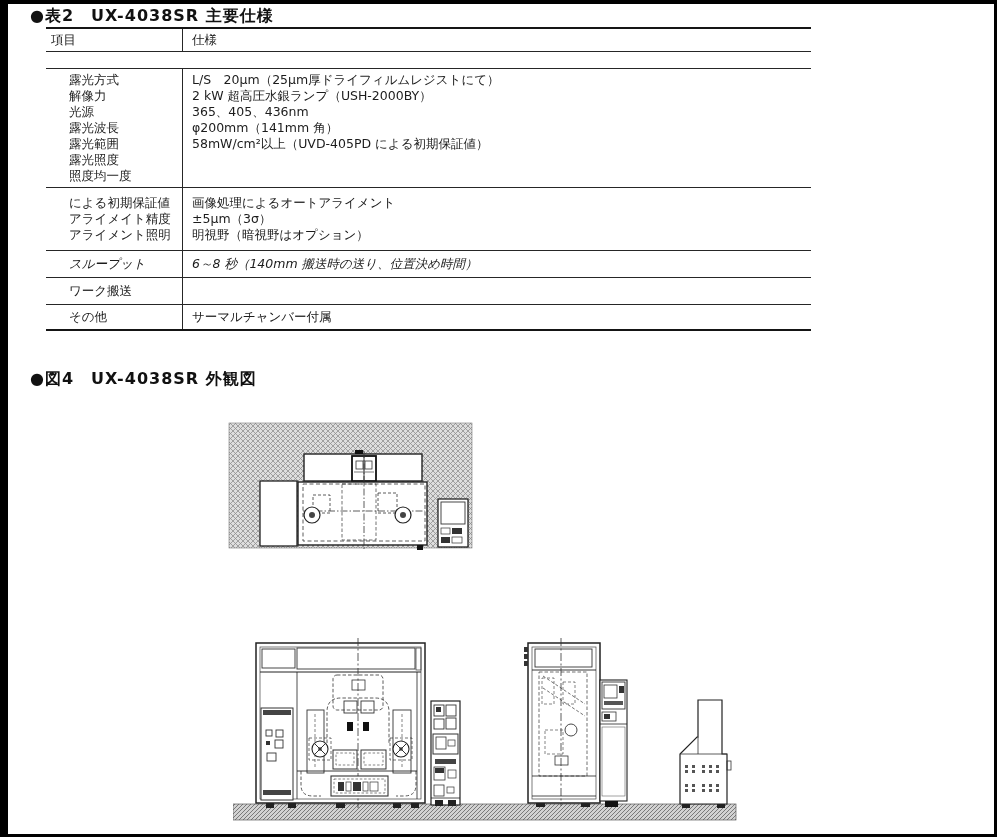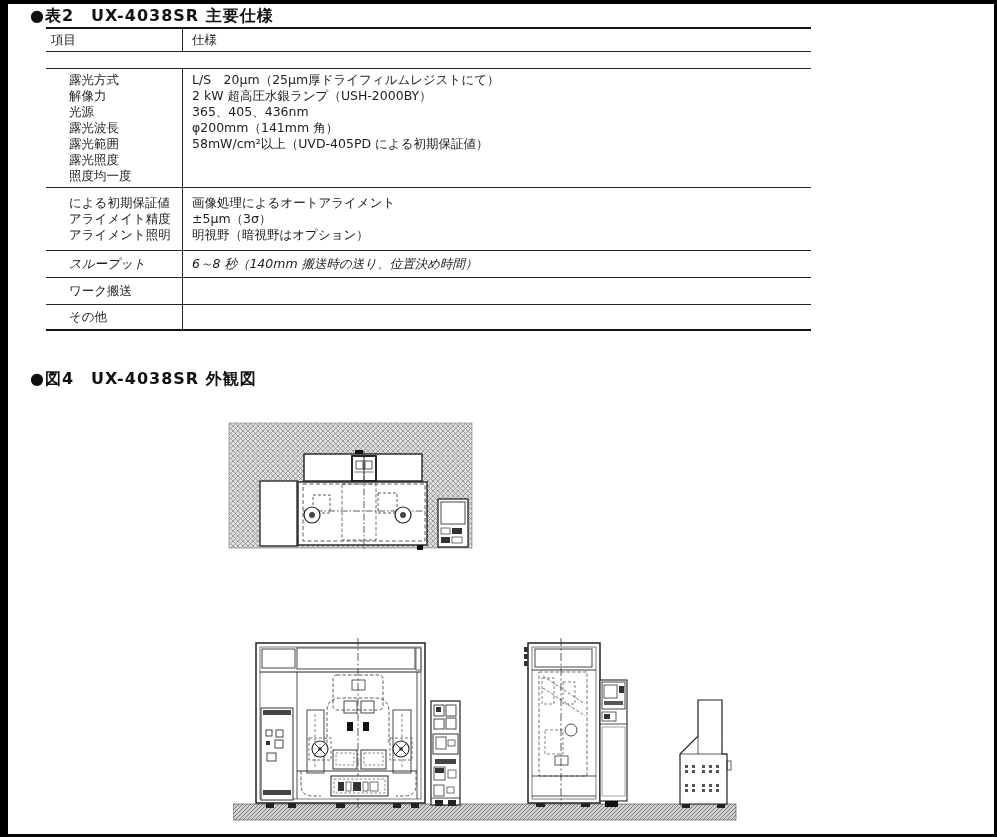--- a/index.html
+++ b/index.html
@@ -120,20 +120,23 @@
 
     <div class="trow r4">
       <div class="cell labels">
         <div class="line">ワーク搬送</div>
       </div>
     </div>
 
     <div class="trow r5">
       <div class="cell labels">
         <div class="line">その他</div>
+      </div>
+      <div class="cell specs">
+        <div class="line">サーマルチャンバー付属</div>
       </div>
     </div>
   </div>
 
   <div class="caption figure-cap">●図4　UX-4038SR 外観図</div>
 
   <svg class="drawing plan-view" width="245" height="130" viewBox="0 0 245 130">
     <defs>
       <pattern id="hatchWall" width="5" height="5" patternUnits="userSpaceOnUse">
         <rect width="5" height="5" fill="#dedede"></rect>

